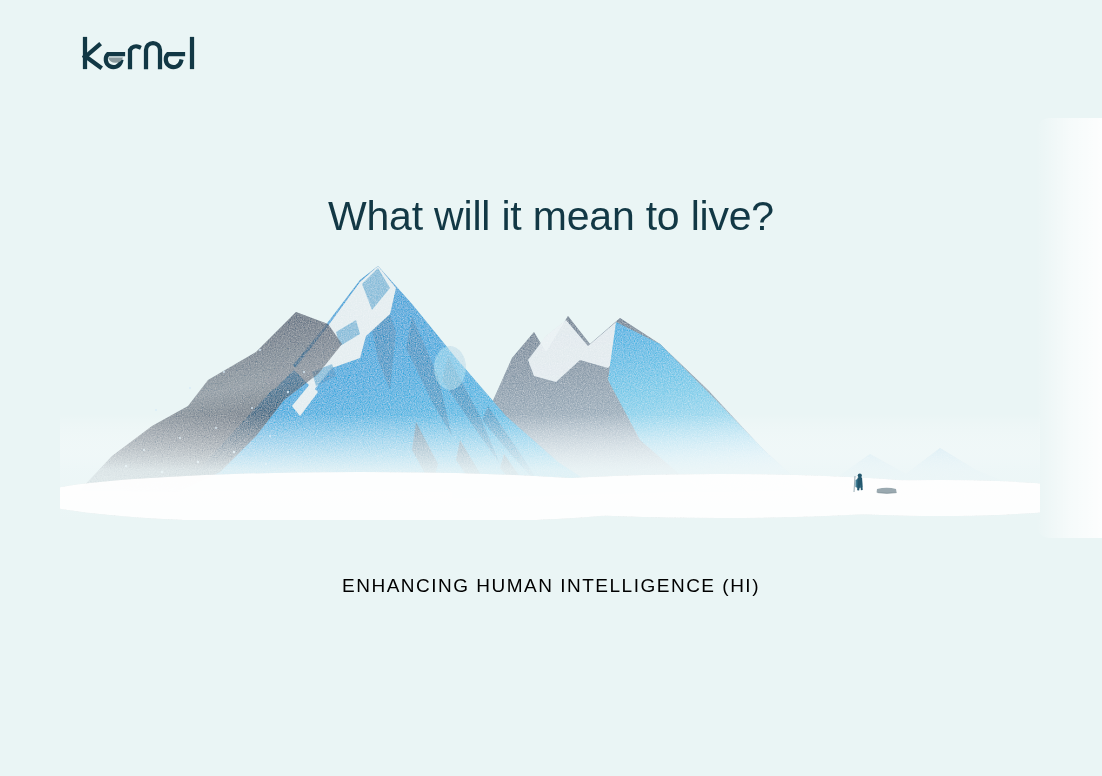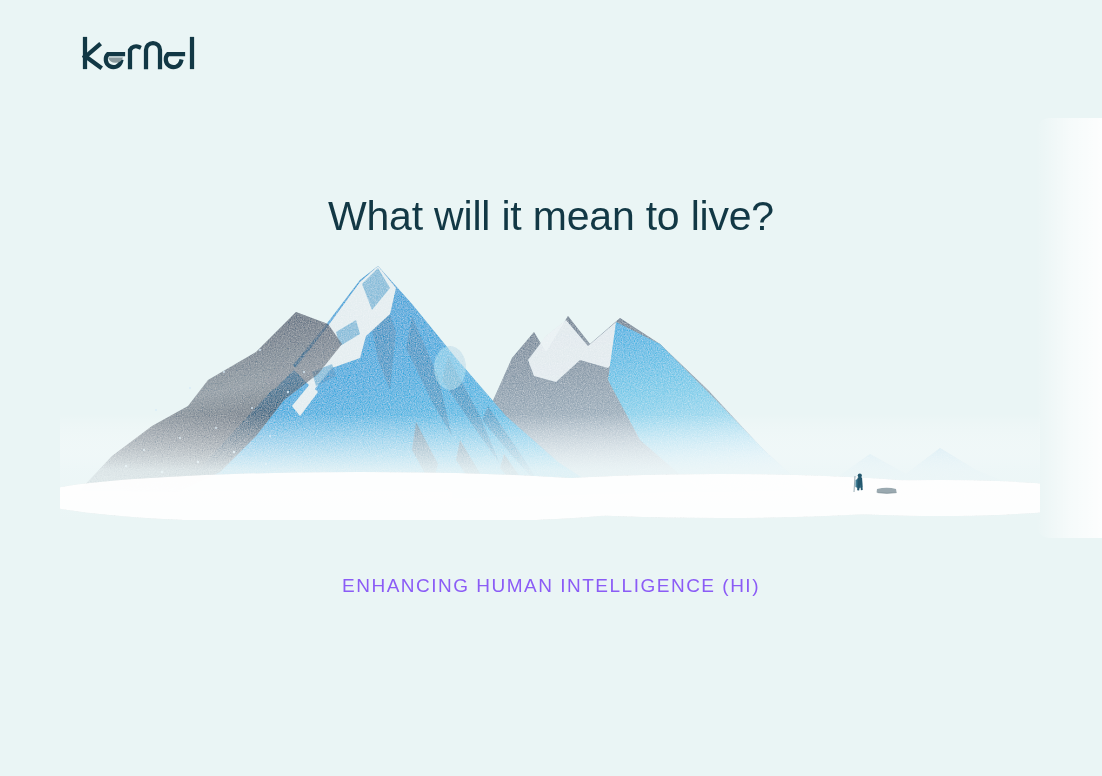--- a/index.html
+++ b/index.html
@@ -85,21 +85,21 @@
   
   .tagline {
     position:absolute;
     top:575px;
     left:0; right:0;
     text-align:center;
     font-family:"Liberation Sans", sans-serif;
     font-size:19px;
     font-weight:400;
     letter-spacing:1.5px;
-    color:#8b5cf6;
+    color:#000000;
     text-transform:uppercase;
   }
 </style>
 </head>
 <body>
 
 <div class="edge-panel"></div>
 
 <header class="site-header">
   <a class="logo" href="#" aria-label="kernel">

